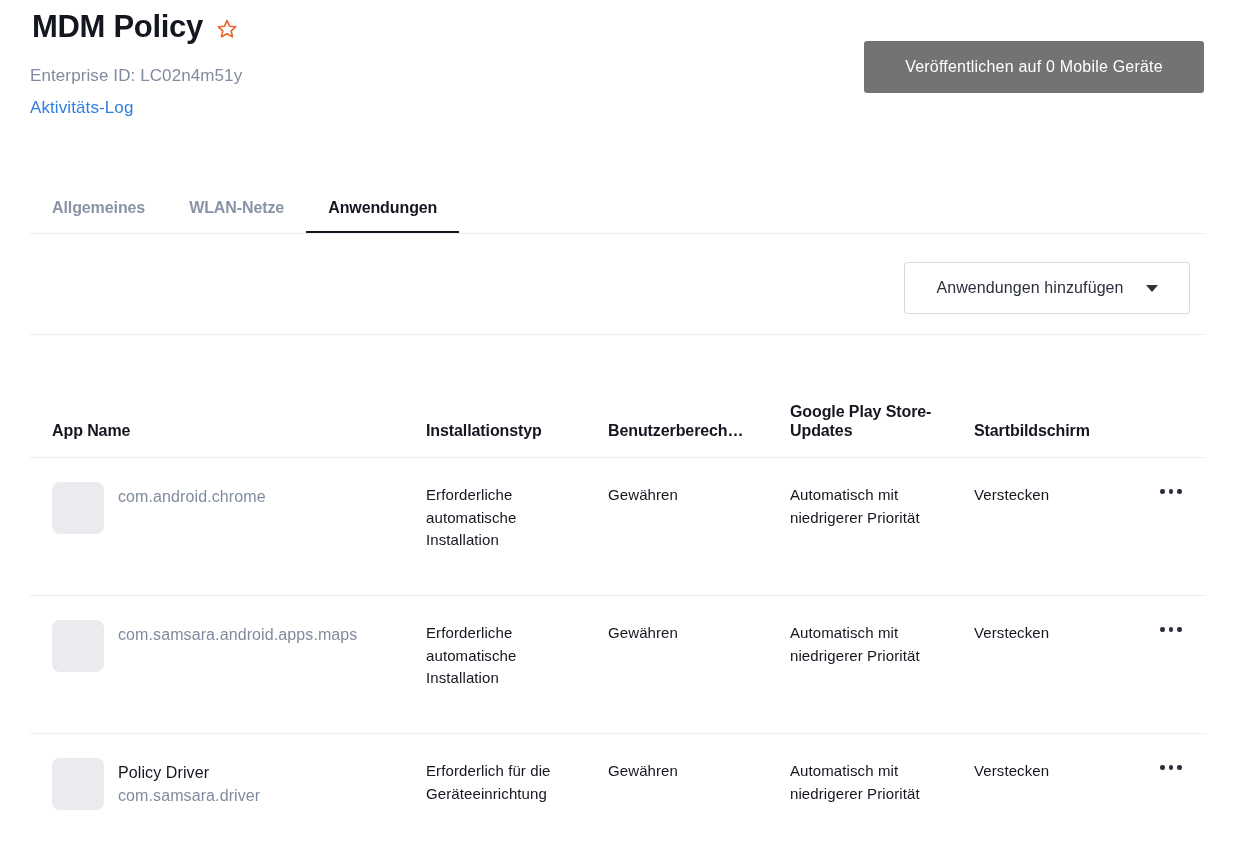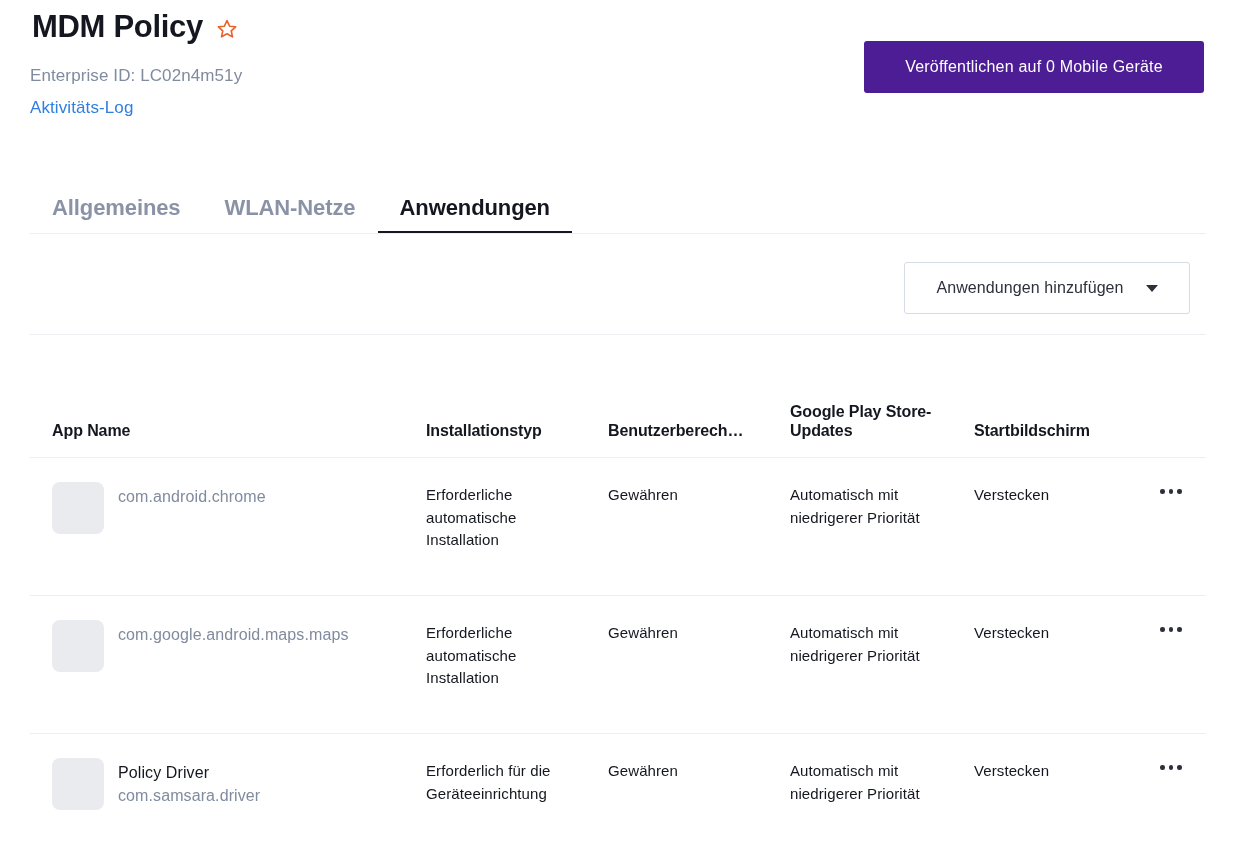--- a/index.html
+++ b/index.html
@@ -65,21 +65,21 @@
     cursor: pointer;
     letter-spacing: 0.1px;
   }
 
   .publish-button {
     position: absolute;
     left: 864px;
     top: 41px;
     width: 340px;
     height: 52px;
-    background: #4c1d95;
+    background: #737373;
     color: #ffffff;
     border: none;
     border-radius: 3px;
     font-family: inherit;
     font-size: 16px;
     letter-spacing: 0.2px;
     cursor: pointer;
     display: flex;
     align-items: center;
     justify-content: center;
@@ -98,21 +98,21 @@
     left: 0;
     bottom: 0;
     width: 1176px;
     height: 1px;
     background: #eceef2;
   }
   .tab-list { display: flex; align-items: flex-start; height: 100%; }
   .tab {
     position: relative;
     padding: 12px 22px 0 22px;
-    font-size: 22px;
+    font-size: 16px;
     font-weight: bold;
     color: #8a93a6;
     cursor: pointer;
     letter-spacing: -0.1px;
     background: none;
     border: none;
     font-family: inherit;
     height: 100%;
     box-sizing: border-box;
   }
@@ -313,21 +313,21 @@
             <i></i>
             <i></i>
           </span>
       </div>
     </div>
 
     <div class="trow tbody-row">
       <div class="c-app">
         <div class="app-icon"></div>
         <div class="app-text">
-          <div class="app-pkg only">com.google.android.maps.maps</div>
+          <div class="app-pkg only">com.samsara.android.apps.maps</div>
         </div>
       </div>
       <div class="c-type cell">Erforderliche automatische Installation</div>
       <div class="c-perm cell">Gewähren</div>
       <div class="c-play cell">Automatisch mit niedrigerer Priorität</div>
       <div class="c-home cell">Verstecken</div>
       <div class="c-menu">
         <span class="kebab">
             <i></i>
             <i></i>

